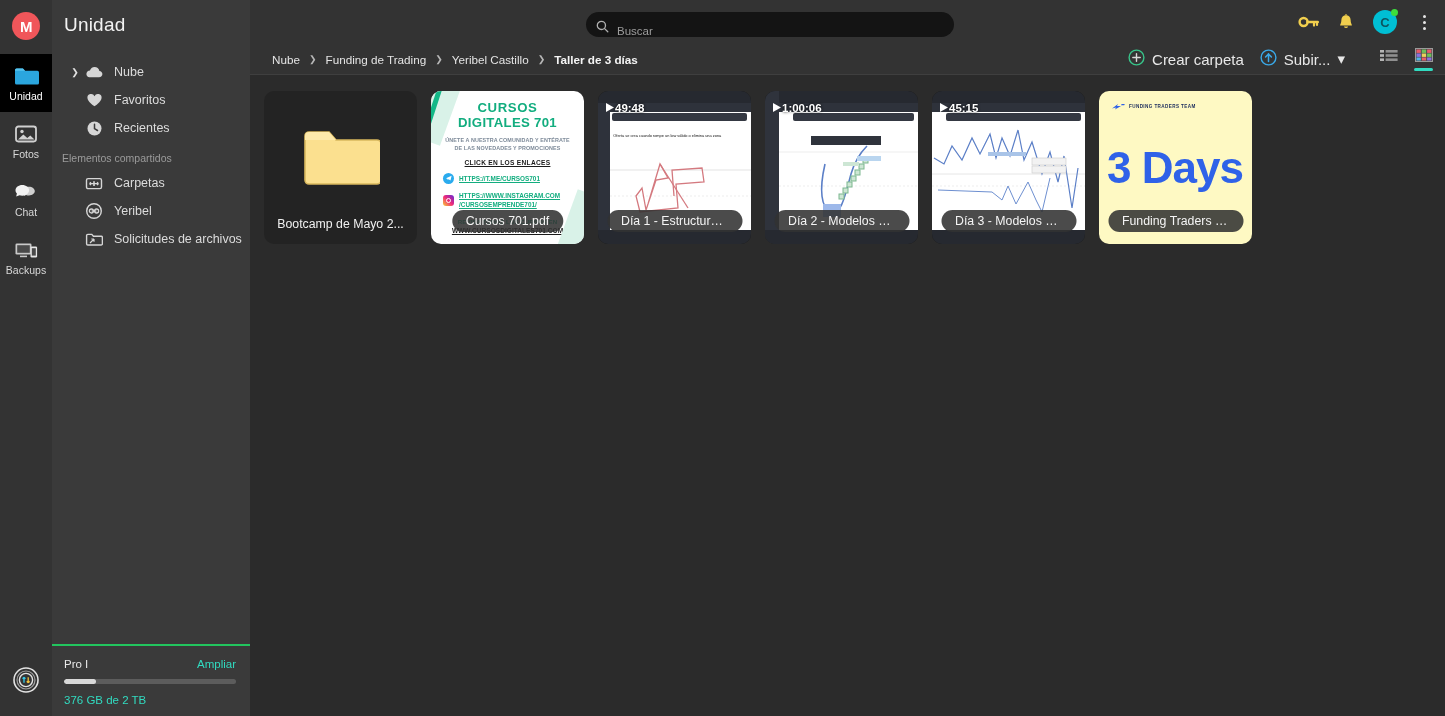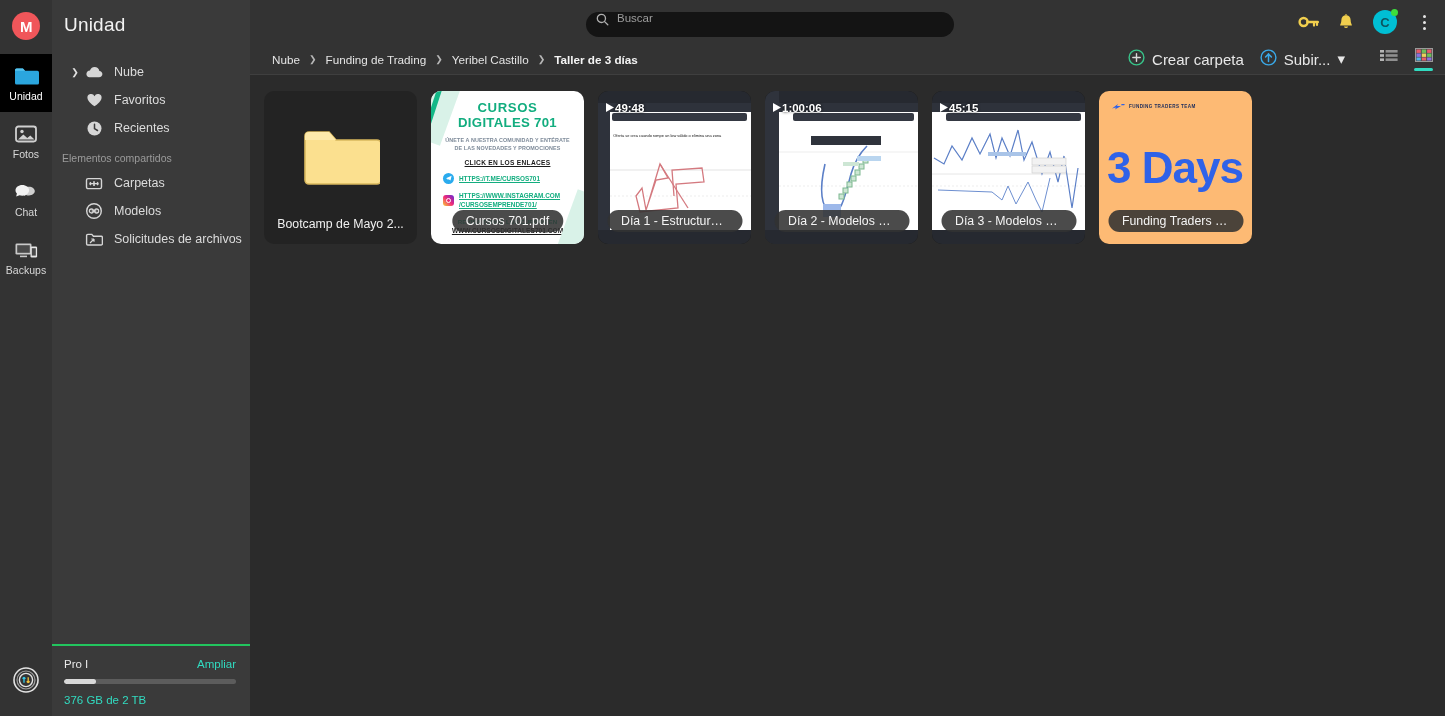--- a/index.html
+++ b/index.html
@@ -80,21 +80,21 @@
 
   
   .main { flex: 1 1 auto; height: 716px; background: #2b2b2b; display: flex; flex-direction: column; }
   .topbar {
     height: 44px; flex: 0 0 44px; background: #333333;
     display: flex; align-items: center; position: relative;
   }
   .search-wrap { position: absolute; left: 336px; top: 12px; }
   .search {
     width: 368px; height: 25px; border-radius: 13px;
-    background: #141414; display: flex; align-items: flex-start; padding-left: 10px;
+    background: #141414; display: flex; align-items: flex-end; padding-left: 10px;
     cursor: text;
   }
   .search input {
     background: transparent; border: none; outline: none;
     color: #cfcfcf; font-size: 11.5px; margin-left: 8px; width: 300px;
     font-family: "Liberation Sans", sans-serif;
   }
   .search input::placeholder { color: #9d9d9d; }
   .top-right { position: absolute; right: 12px; top: 0; height: 44px; display: flex; align-items: center; gap: 18px; }
   .tr-btn { cursor: pointer; display: flex; align-items: center; justify-content: center; }
@@ -159,21 +159,21 @@
   .vthumb { position: absolute; inset: 0; background: #1d1d1d; }
   .vthumb .chrome-top { position: absolute; left: 0; right: 0; top: 0; height: 12px; background: #262930; }
   .vthumb .chrome-top2 { position: absolute; left: 0; right: 0; top: 12px; height: 9px; background: #2e323b; }
   .vthumb .canvas { position: absolute; left: 0; right: 0; top: 21px; bottom: 14px; background: #ffffff; }
   .vthumb .toolstrip { position: absolute; left: 0; top: 0; width: 12px; bottom: 0; background: #2e323b; }
   .vthumb .toolbar-h { position: absolute; left: 14px; right: 4px; top: 1px; height: 8px; background: #343842; border-radius: 2px; }
   .vthumb .bottom { position: absolute; left: 0; right: 0; bottom: 0; height: 14px; background: #262930; }
   .vthumb .note { position: absolute; left: 10%; top: 18%; font-size: 3.9px; color: #111; white-space: nowrap; }
 
   
-  .promo { position: absolute; inset: 0; background: #fdba74; }
+  .promo { position: absolute; inset: 0; background: #fef9c3; }
   .promo-logo { position: absolute; left: 13px; top: 12px; display: flex; align-items: center; gap: 4px; }
   .promo-logo-txt { font-size: 4.6px; color: #1a2b5c; font-weight: bold; letter-spacing: .4px; }
   .promo-big {
     position: absolute; left: 8px; top: 52px;
     font-size: 44px; font-weight: bold; color: #2f62e8; letter-spacing: -1px;
     white-space: nowrap;
   }
 
   
   .pdf { position: absolute; inset: 0; background: #ffffff; overflow: hidden; }
@@ -315,21 +315,21 @@
       <div class="nav-row">
         <span class="nav-chev empty">❯</span>
         <span class="nav-ic">
           <svg width="18" height="18" viewBox="0 0 18 18">
             <circle cx="9" cy="9" r="7.3" fill="none" stroke="#d6d6d6" stroke-width="1.4"></circle>
             <path d="M6.6 9h4.8" stroke="#d6d6d6" stroke-width="1.3"></path>
             <circle cx="6.4" cy="9" r="2" fill="none" stroke="#d6d6d6" stroke-width="1.3"></circle>
             <circle cx="11.6" cy="9" r="2" fill="none" stroke="#d6d6d6" stroke-width="1.3"></circle>
           </svg>
         </span>
-        <span class="nav-txt">Modelos</span>
+        <span class="nav-txt">Yeribel</span>
       </div>
 
       <div class="nav-row">
         <span class="nav-chev empty">❯</span>
         <span class="nav-ic">
           <svg width="18" height="15" viewBox="0 0 18 15">
             <path d="M1.6 3.6a1.2 1.2 0 0 1 1.2-1.2h4l1.6 1.8h7.8a1.2 1.2 0 0 1 1.2 1.2v6.4a1.2 1.2 0 0 1-1.2 1.2H2.8a1.2 1.2 0 0 1-1.2-1.2z" fill="none" stroke="#d6d6d6" stroke-width="1.4"></path>
             <path d="M5 11l4-4M9 7H6.3M9 7v2.7" stroke="#d6d6d6" stroke-width="1.2" fill="none"></path>
           </svg>
         </span>

